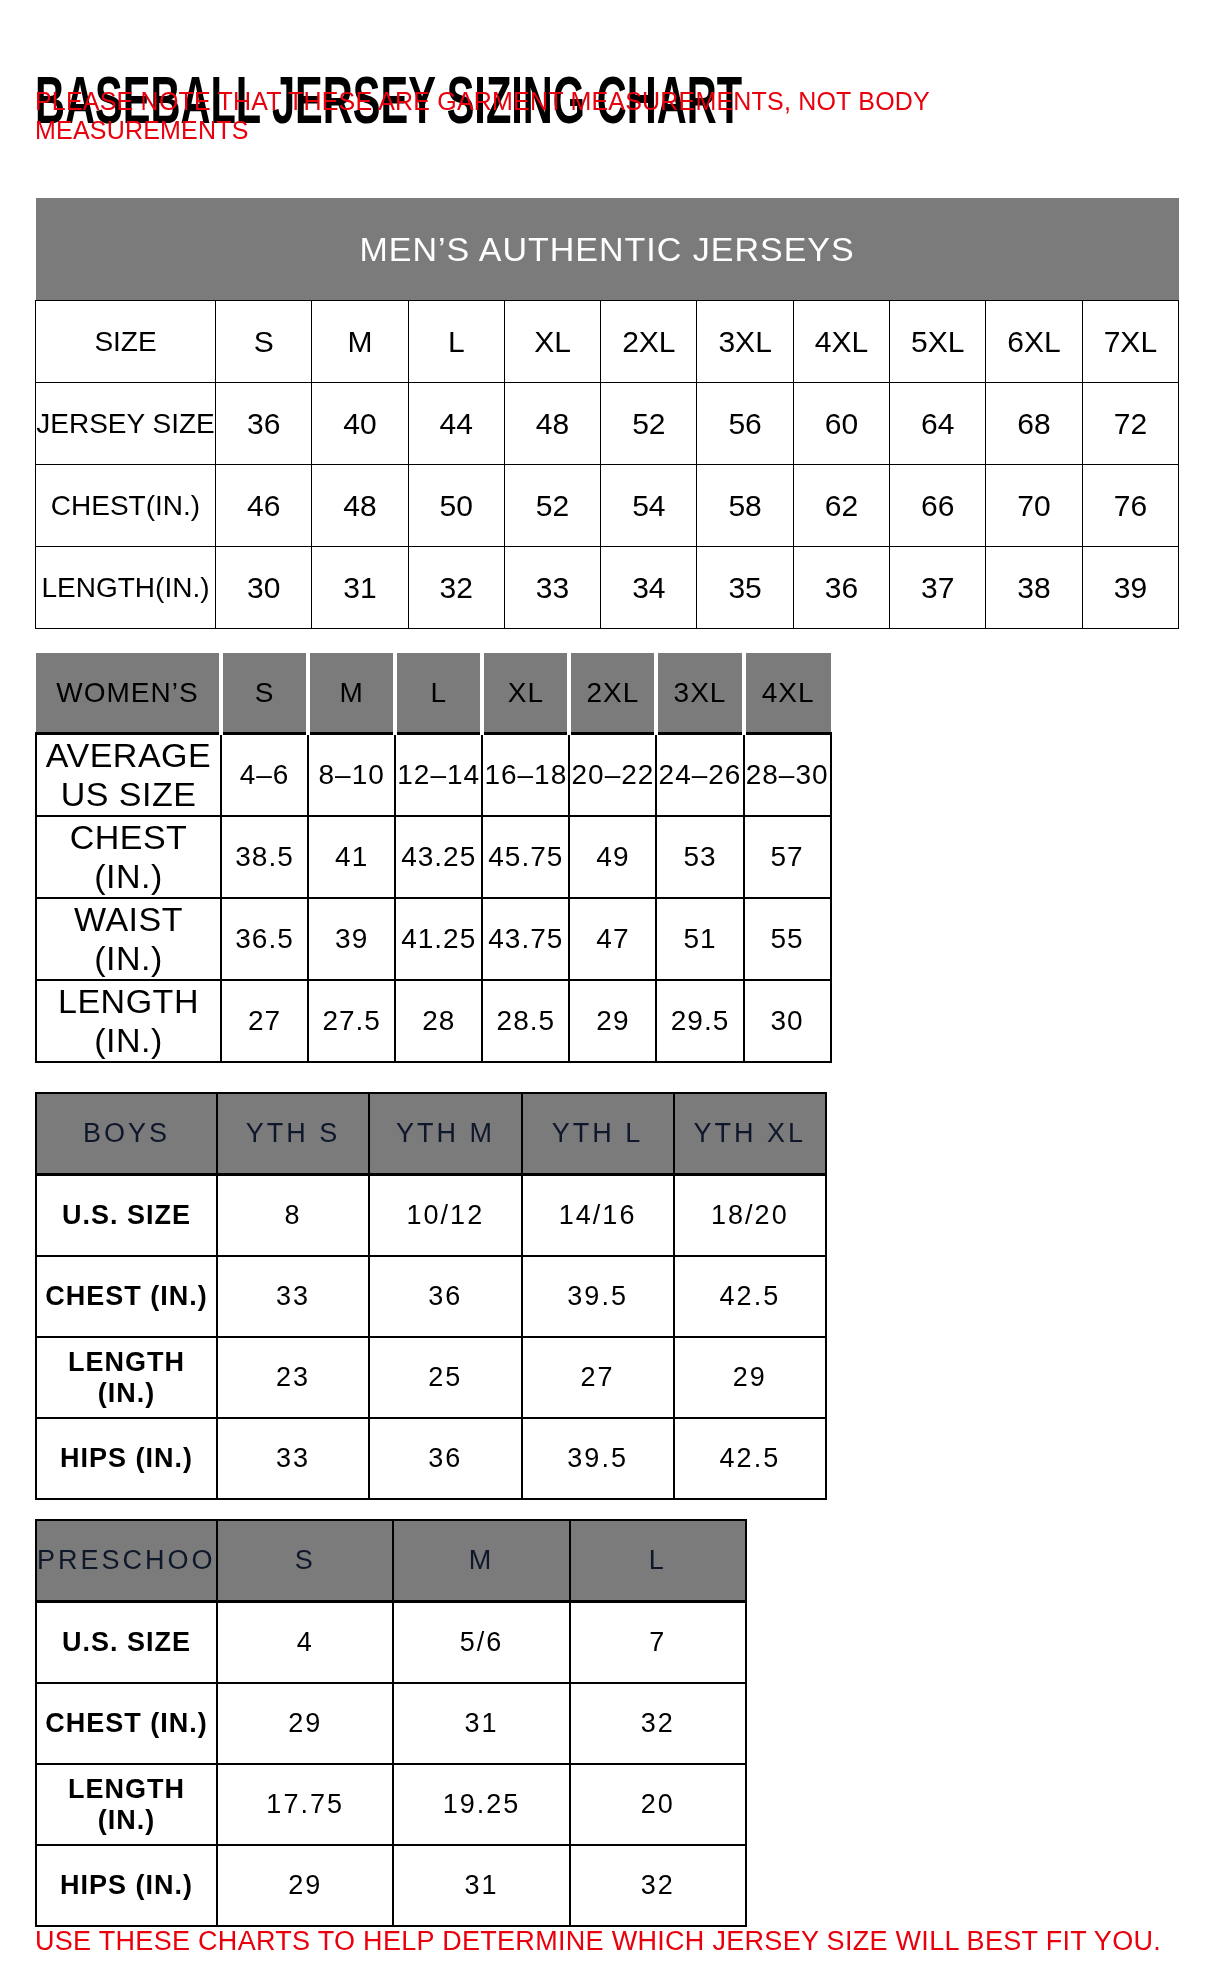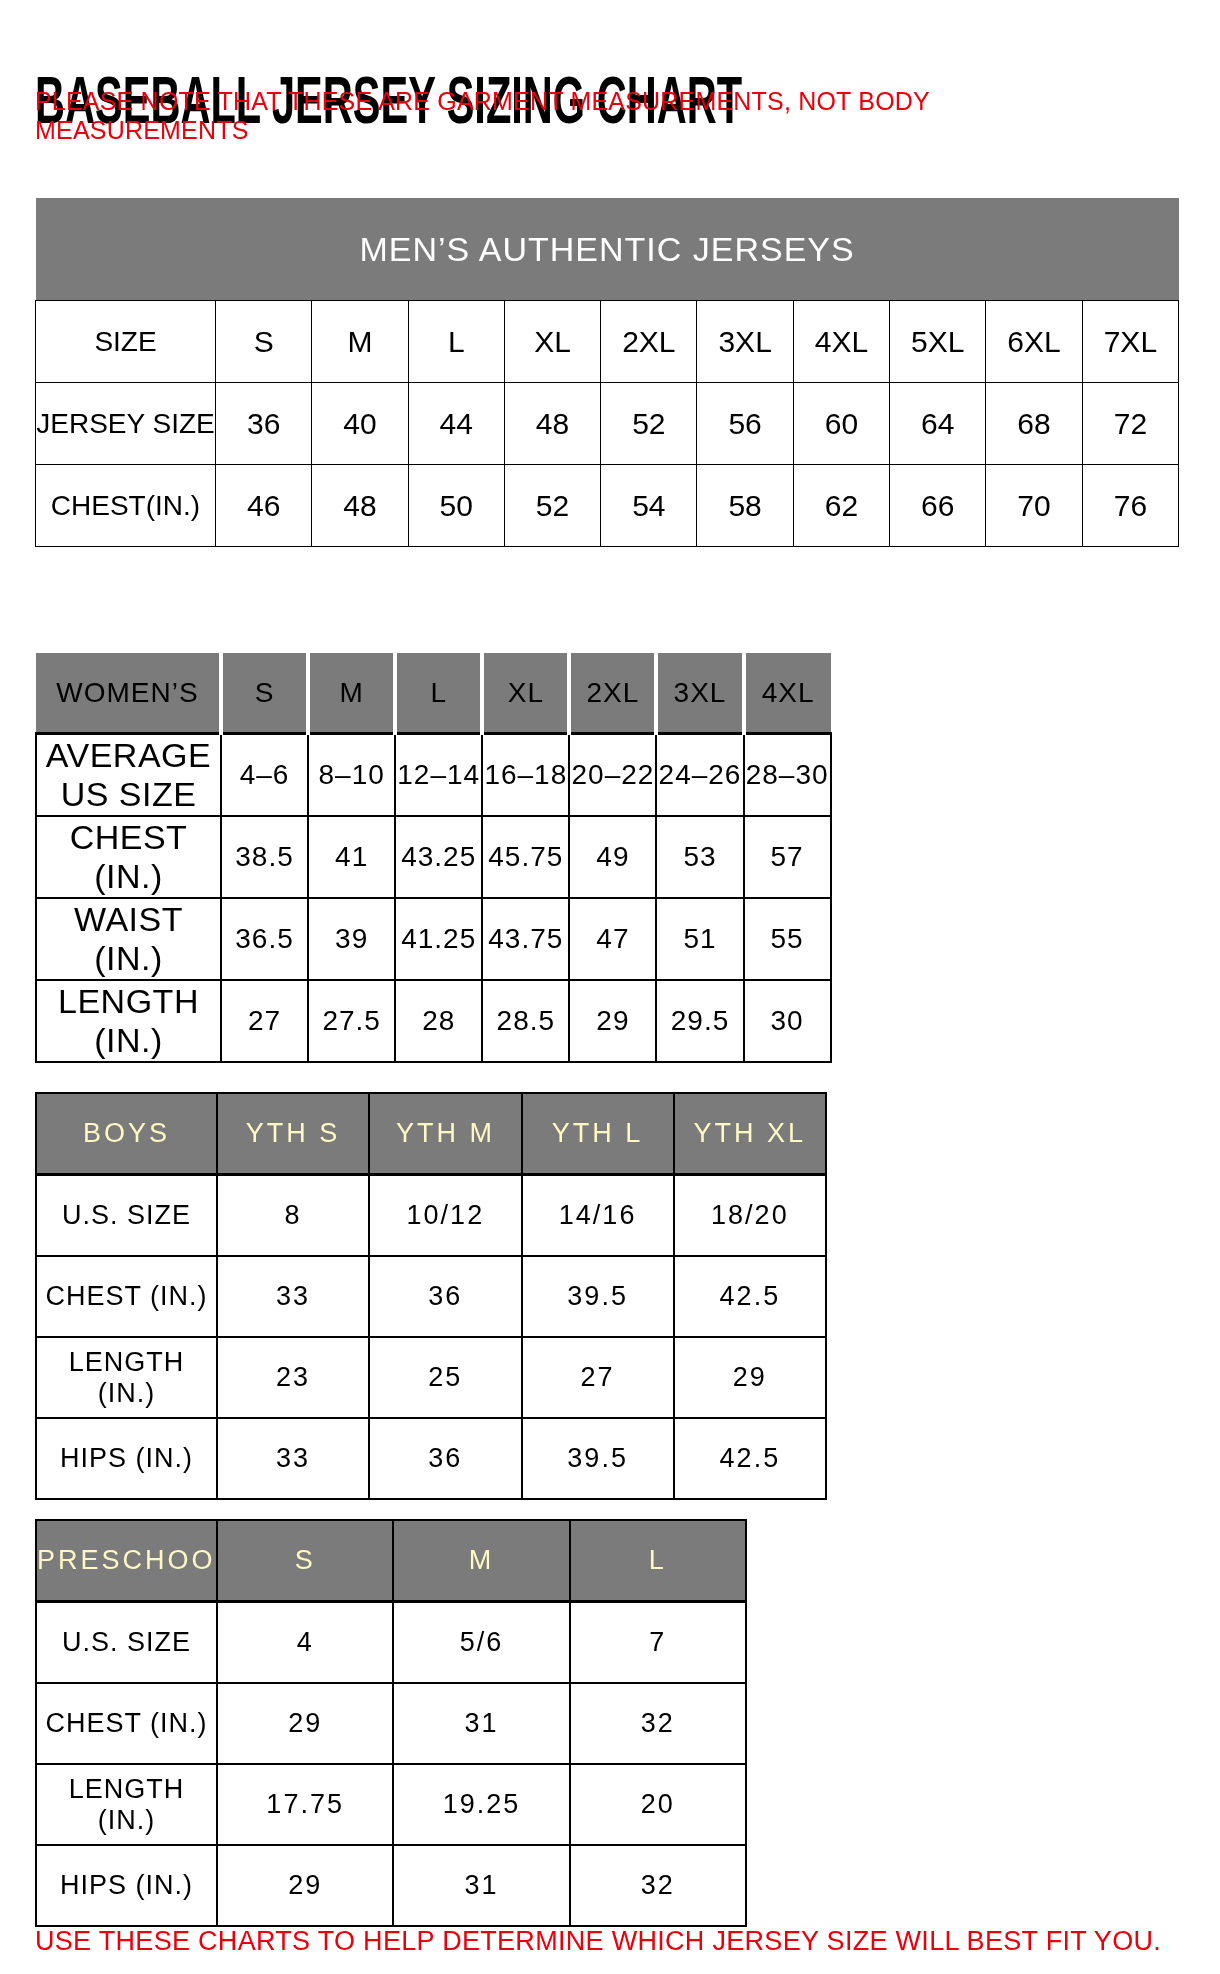--- a/index.html
+++ b/index.html
@@ -52,28 +52,28 @@
     border-left:4px solid #fff;border-bottom:3px solid #000;border-top:none;border-right:none;
   }
   #womens th.hdr:first-child{border-left:none;}
   #womens td{border:2px solid #000;height:80px;font-size:28px;letter-spacing:1px;}
   #womens td.labelcol{font-size:34px;letter-spacing:0.5px;white-space:pre-line;line-height:1.15;}
 
   
   #boys{left:35px;top:1092px;width:790px;}
   #preschool{left:35px;top:1519px;width:710px;}
   #boys th.hdr,#preschool th.hdr{
-    height:79px;background:var(--gray);color:#fef9c3;
+    height:79px;background:var(--gray);color:#0f172a;
     font-size:27px;letter-spacing:3px;
     border:2px solid #000;border-bottom:3px solid #000;margin-left:13px;
   }
   #boys td,#preschool td{
     border:2px solid #000;height:79px;font-size:27px;letter-spacing:2px;
   }
-  #boys td.labelcol,#preschool td.labelcol{font-size:27px;letter-spacing:1px;}
+  #boys td.labelcol,#preschool td.labelcol{font-size:27px;letter-spacing:1px;font-weight:bold;}
 </style>
 </head>
 <body>
 
 <h1 class="page-title">BASEBALL JERSEY SIZING CHART</h1>
 
 <div class="note">
   <div>PLEASE NOTE THAT THESE ARE GARMENT MEASUREMENTS, NOT BODY</div>
   <div>MEASUREMENTS</div>
 </div>
@@ -130,20 +130,33 @@
         <td>48</td>
         <td>50</td>
         <td>52</td>
         <td>54</td>
         <td>58</td>
         <td>62</td>
         <td>66</td>
         <td>70</td>
         <td>76</td>
       </tr>
+      <tr>
+        <td class="labelcol">LENGTH(IN.)</td>
+        <td>30</td>
+        <td>31</td>
+        <td>32</td>
+        <td>33</td>
+        <td>34</td>
+        <td>35</td>
+        <td>36</td>
+        <td>37</td>
+        <td>38</td>
+        <td>39</td>
+      </tr>
     </tbody>
   </table>
 
 <table id="womens" class="sizing">
   <colgroup>
     <col style="width:185px">
     <col style="width:87.1px">
       <col style="width:87.1px">
       <col style="width:87.1px">
       <col style="width:87.1px">

